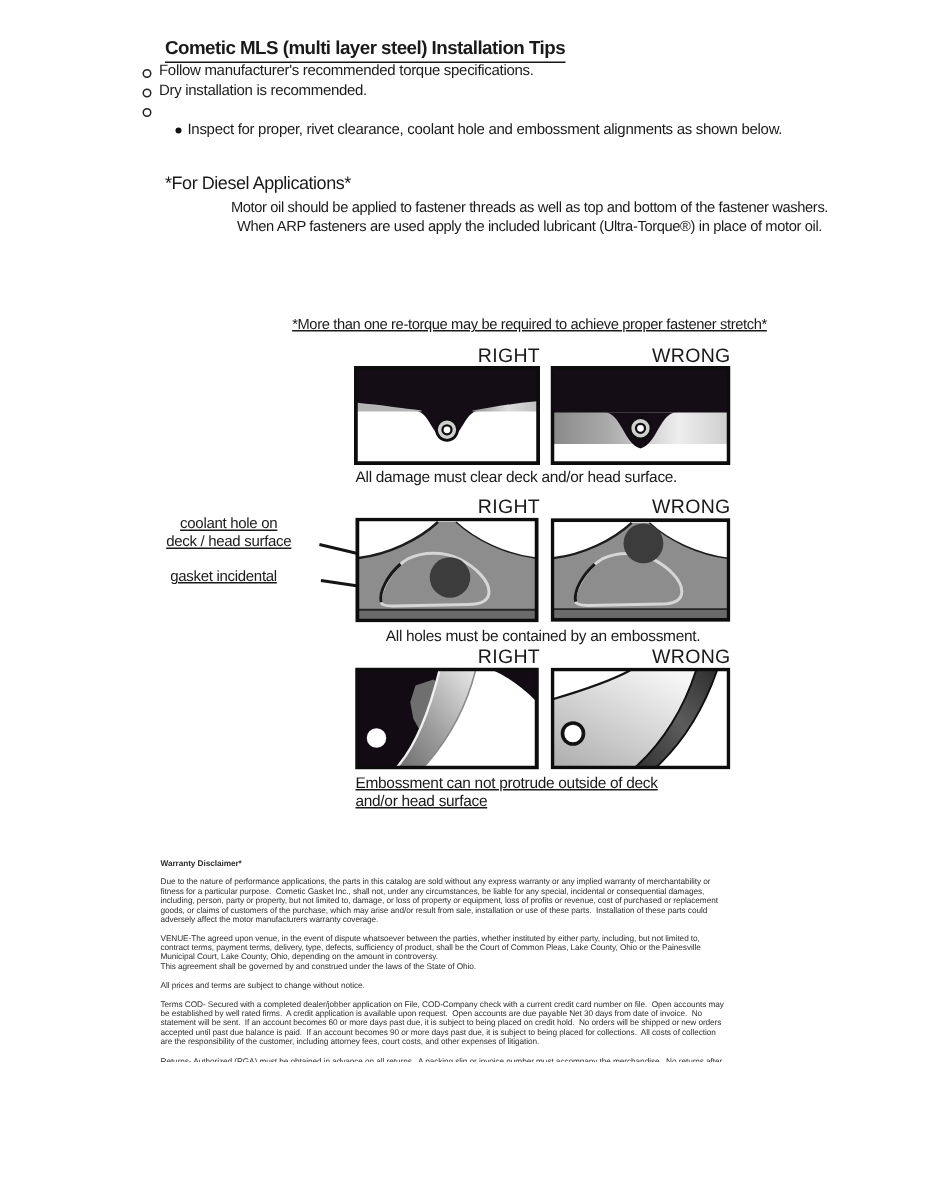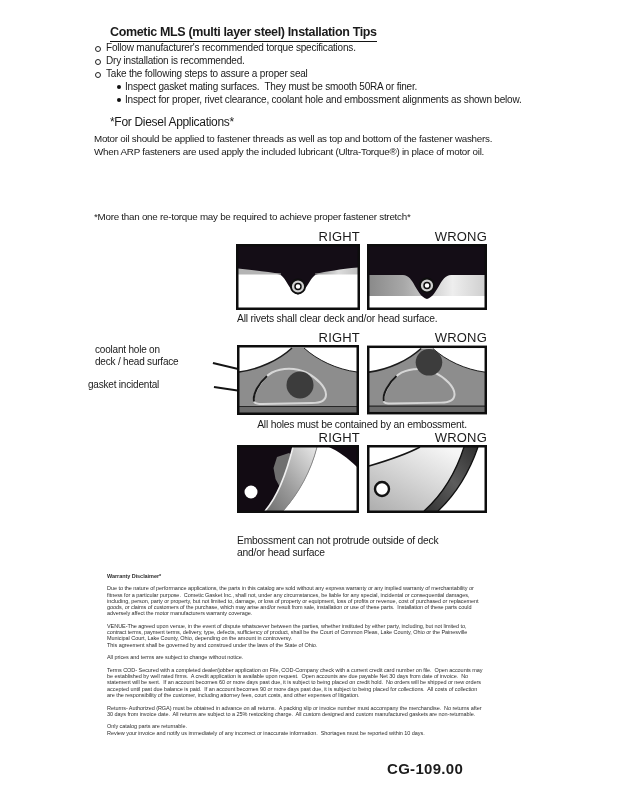--- a/index.html
+++ b/index.html
@@ -1,44 +1,44 @@
 <!DOCTYPE html>
 <html><head>
 <meta charset="utf-8">
 <style>
   html,body { margin:0; padding:0; background:#ffffff; }
   .page {
-    position:relative; width:618px; height:800px; background:#ffffff;
+    position:relative; width:618px; height:708px; background:#ffffff;
     font-family:"Liberation Sans", sans-serif; color:#1a1a1a; overflow:hidden;
   }
   .abs { position:absolute; }
   .pre { white-space:pre-wrap; }
 
   .doc-title {
     left:110px; top:25px; font-size:12.5px; font-weight:bold; letter-spacing:-0.35px;
     border-bottom:1.5px solid #141414; padding-bottom:2px;
   }
 
   .blist { left:95px; top:42px; }
   .blist2 { left:117px; top:81px; }
   .brow { display:flex; align-items:flex-start; height:13.2px; font-size:10px; letter-spacing:-0.2px; }
   .obullet { width:4px; height:4px; border:1px solid #222; border-radius:50%; margin:3.5px 5px 0 0; flex:0 0 auto; }
   .fbullet { width:4px; height:4px; background:#111; border-radius:50%; margin:3.5px 4px 0 0; flex:0 0 auto; }
 
   .sec-h { left:110px; top:115px; font-size:12px; font-weight:normal; letter-spacing:-0.3px; }
-  .para { left:94px; width:470px; font-size:9.8px; line-height:13px; letter-spacing:-0.25px; }
-  .p1 { top:132px; } .p2 { top:166px; } .pnote { top:210px; }
+  .para { left:118px; width:470px; font-size:9.8px; line-height:13px; letter-spacing:-0.25px;text-align:center; }
+  .p1 { top:132px; } .p2 { top:166px; } .pnote { top:210px;text-decoration:underline; }
 
   .rw-label { font-size:13px; letter-spacing:0.2px; text-align:right; height:14px; }
   .caption { font-size:10.3px; letter-spacing:-0.2px; line-height:11.5px; }
 
   .dbox { overflow:hidden; }
   .dbox svg { display:block; width:100%; height:100%; }
 
-  .callout { font-size:10px; letter-spacing:-0.2px; line-height:11.5px; text-align:left; }
+  .callout { font-size:10px; letter-spacing:-0.2px; line-height:11.5px; text-align:center;text-decoration:underline; }
   .cline { position:absolute; height:1.5px; background:#141414; transform-origin:0 50%; }
 
   .legal { left:107px; top:573px; width:405px; }
   .legal-inner {
     width:810px; transform:scale(0.5); transform-origin:0 0;
     font-size:11px; line-height:12.4px; letter-spacing:-0.1px; color:#2e2e2e;
   }
   .legal-inner .lp { margin:0 0 13px 0; }
   .legal-h { font-weight:bold; margin:0 0 12px 0; }
 
@@ -55,28 +55,23 @@
     <div class="brow">
       <span class="obullet"></span>
       <span class="pre">Follow manufacturer's recommended torque specifications.</span>
     </div>
     <div class="brow">
       <span class="obullet"></span>
       <span class="pre">Dry installation is recommended.</span>
     </div>
     <div class="brow">
       <span class="obullet"></span>
-      <span class="pre">Take the following steps to assure a proper seal</span>
     </div>
   </div>
   <div class="abs blist2">
-    <div class="brow">
-      <span class="fbullet"></span>
-      <span class="pre">Inspect gasket mating surfaces.  They must be smooth 50RA or finer.</span>
-    </div>
     <div class="brow">
       <span class="fbullet"></span>
       <span class="pre">Inspect for proper, rivet clearance, coolant hole and embossment alignments as shown below.</span>
     </div>
   </div>
 
   <div class="abs sec-h">*For Diesel Applications*</div>
   <div class="abs para p1 pre">Motor oil should be applied to fastener threads as well as top and bottom of the fastener washers.
 When ARP fasteners are used apply the included lubricant (Ultra-Torque®) in place of motor oil.</div>
   <div class="abs para pnote pre">*More than one re-torque may be required to achieve proper fastener stretch*</div>
@@ -116,21 +111,21 @@
       <rect x="0" y="0" width="120" height="66" fill="#140d16"></rect>
       <rect x="2" y="31" width="116" height="21" fill="url(#p1wg)"></rect>
       <rect x="2" y="52" width="116" height="12" fill="#ffffff"></rect>
       <path d="M36 31 C47 31 49 52 60 55 C71 52 73 31 84 31 Z" fill="#140d16"></path>
       <circle cx="60" cy="41.5" r="7" fill="#cfcfcf" stroke="#0e0e0e" stroke-width="1.8"></circle>
       <circle cx="60" cy="41.5" r="3" fill="#ffffff" stroke="#0e0e0e" stroke-width="1.5"></circle>
       <rect x="1.25" y="1.25" width="117.5" height="63.5" fill="none" stroke="#0d0d0d" stroke-width="2.5"></rect>
     </svg>
   </div>
 
-  <div class="abs caption pre" style="left:237px; top:313px; width:280px;">All rivets shall clear deck and/or head surface.</div>
+  <div class="abs caption pre" style="left:237px; top:313px; width:280px;">All damage must clear deck and/or head surface.</div>
 
   <div class="abs rw-label" style="left:236px; top:330px; width:124px;">RIGHT</div>
   <div class="abs rw-label" style="left:367px; top:330px; width:120px;">WRONG</div>
 
   <div class="abs callout" style="left:95px; top:344px; width:115px;">
     <div>coolant hole on</div>
     <div>deck / head surface</div>
   </div>
   <div class="abs callout" style="left:88px; top:379px; width:122px;">gasket incidental</div>
   <div class="cline" style="left:213px; top:362px; width:83px; transform:rotate(13.3deg);"></div>
@@ -210,21 +205,21 @@
       <path d="M2 21 C24 14.5 40 9 53 2 L97 2 C89 27 75 50 57 66 L2 66 Z" fill="url(#p3wg)"></path>
       <path d="M2 21 C24 14.5 40 9 53 2" stroke="#151515" stroke-width="1.5" fill="none"></path>
       <path d="M97 2 L111 2 C102 28 88 50 71 66 L57 66 C75 50 89 27 97 2 Z" fill="url(#p3wb)"></path>
       <path d="M97 2 C89 27 75 50 57 66" stroke="#101010" stroke-width="1.3" fill="none"></path>
       <path d="M111 2 C102 28 88 50 71 66" stroke="#101010" stroke-width="1.3" fill="none"></path>
       <circle cx="15" cy="44" r="7" fill="#ffffff" stroke="#121212" stroke-width="2.4"></circle>
       <rect x="1.25" y="1.25" width="117.5" height="65.5" fill="none" stroke="#0d0d0d" stroke-width="2.5"></rect>
     </svg>
   </div>
 
-  <div class="abs caption pre" style="left:237px; top:535px; width:280px;">Embossment can not protrude outside of deck
+  <div class="abs caption pre" style="left:237px; top:517px; width:280px;text-decoration:underline;">Embossment can not protrude outside of deck
 and/or head surface</div>
 
   <div class="abs legal">
     <div class="legal-inner">
       <div class="legal-h">Warranty Disclaimer*</div>
       <div class="lp pre">Due to the nature of performance applications, the parts in this catalog are sold without any express warranty or any implied warranty of merchantability or
 fitness for a particular purpose.  Cometic Gasket Inc., shall not, under any circumstances, be liable for any special, incidental or consequential damages,
 including, person, party or property, but not limited to, damage, or loss of property or equipment, loss of profits or revenue, cost of purchased or replacement
 goods, or claims of customers of the purchase, which may arise and/or result from sale, installation or use of these parts.  Installation of these parts could
 adversely affect the motor manufacturers warranty coverage.</div>

